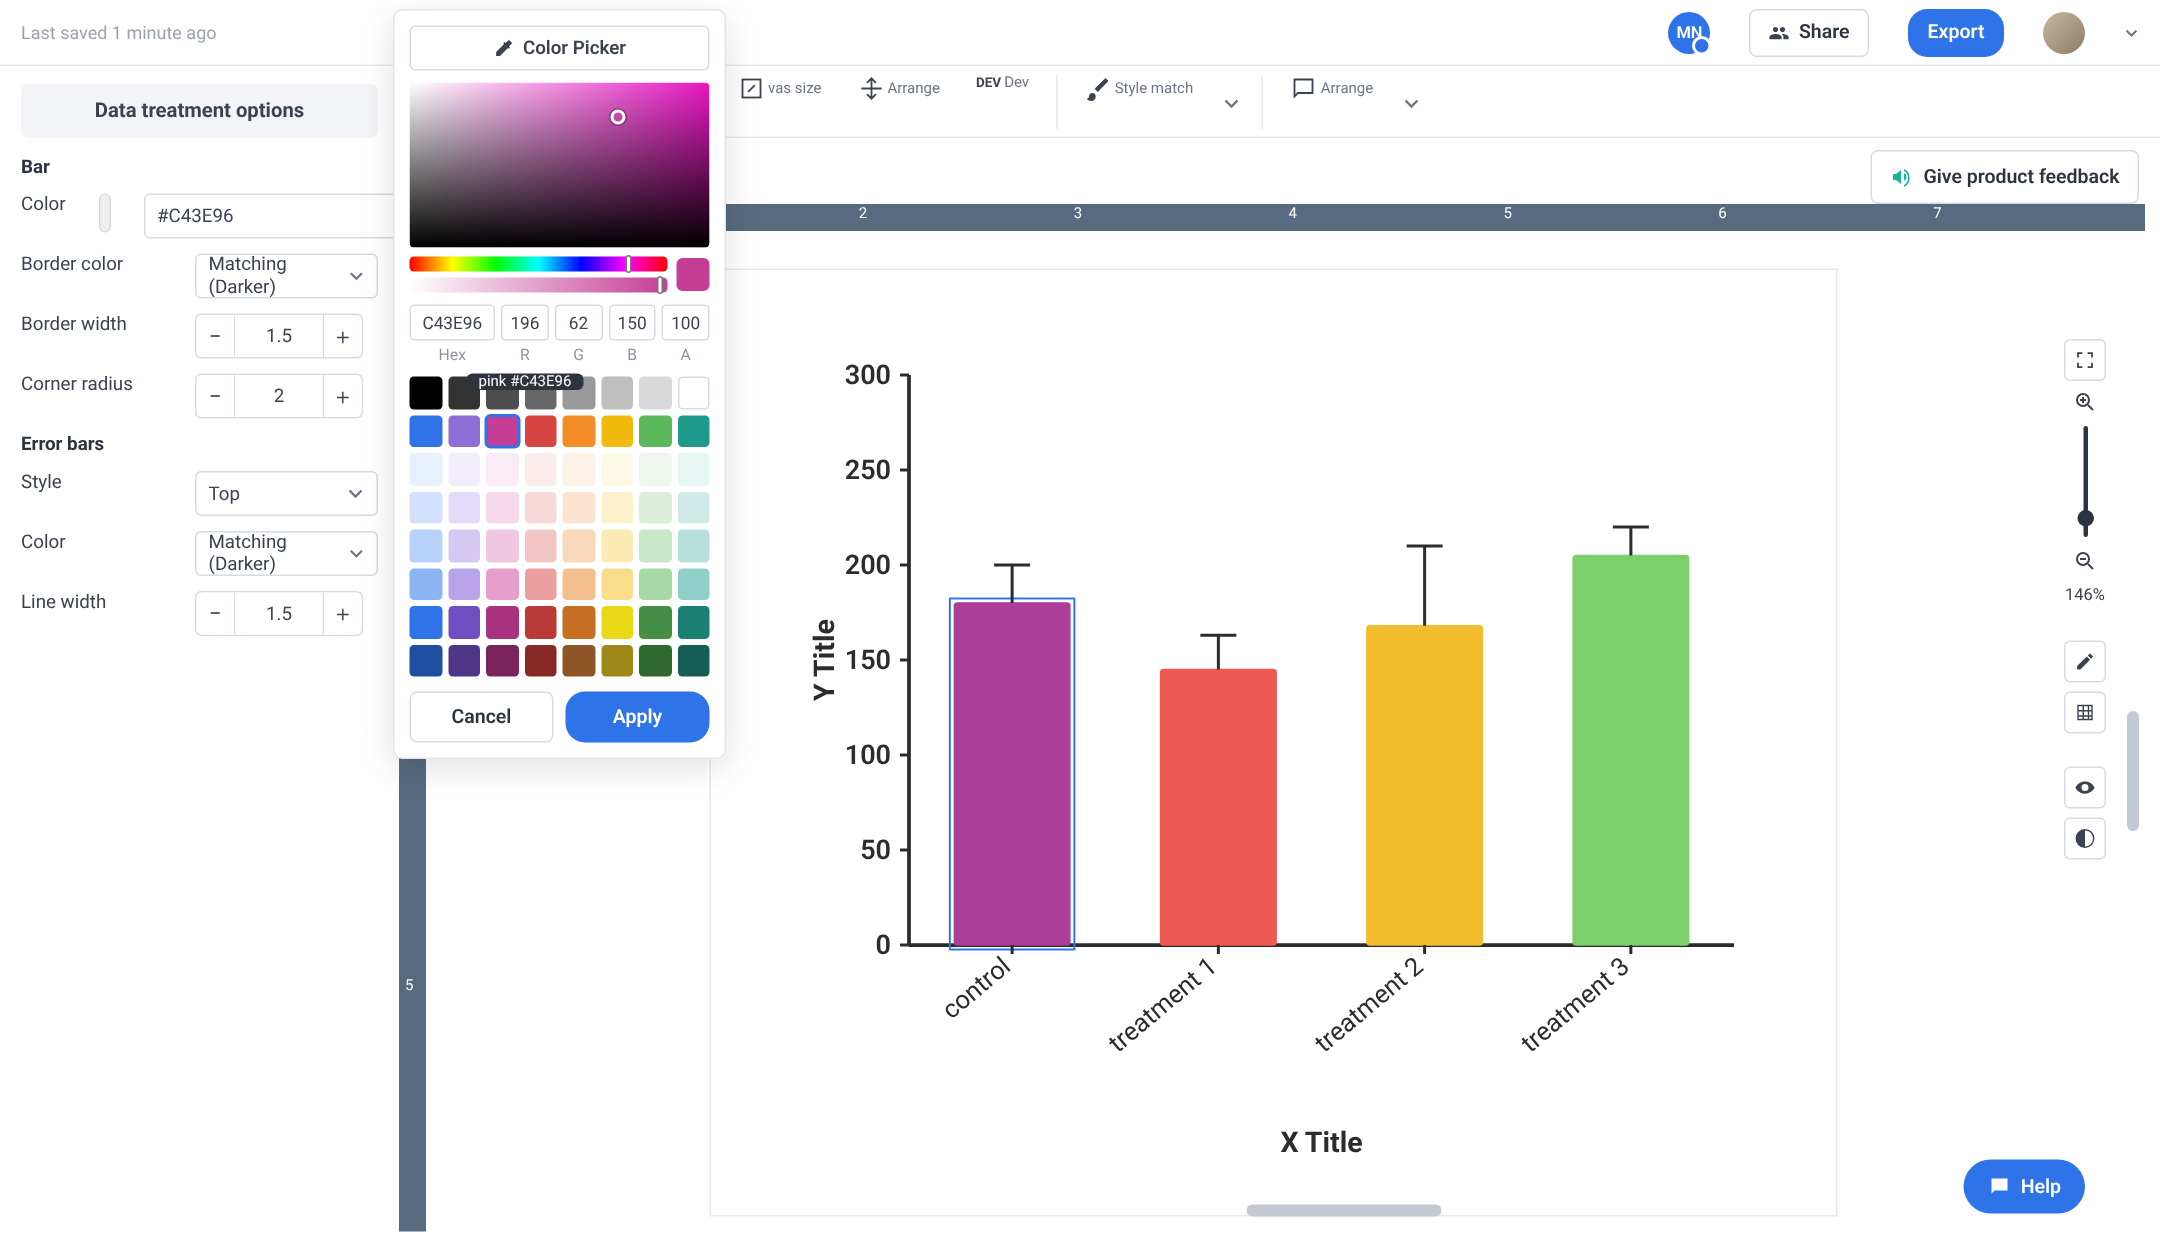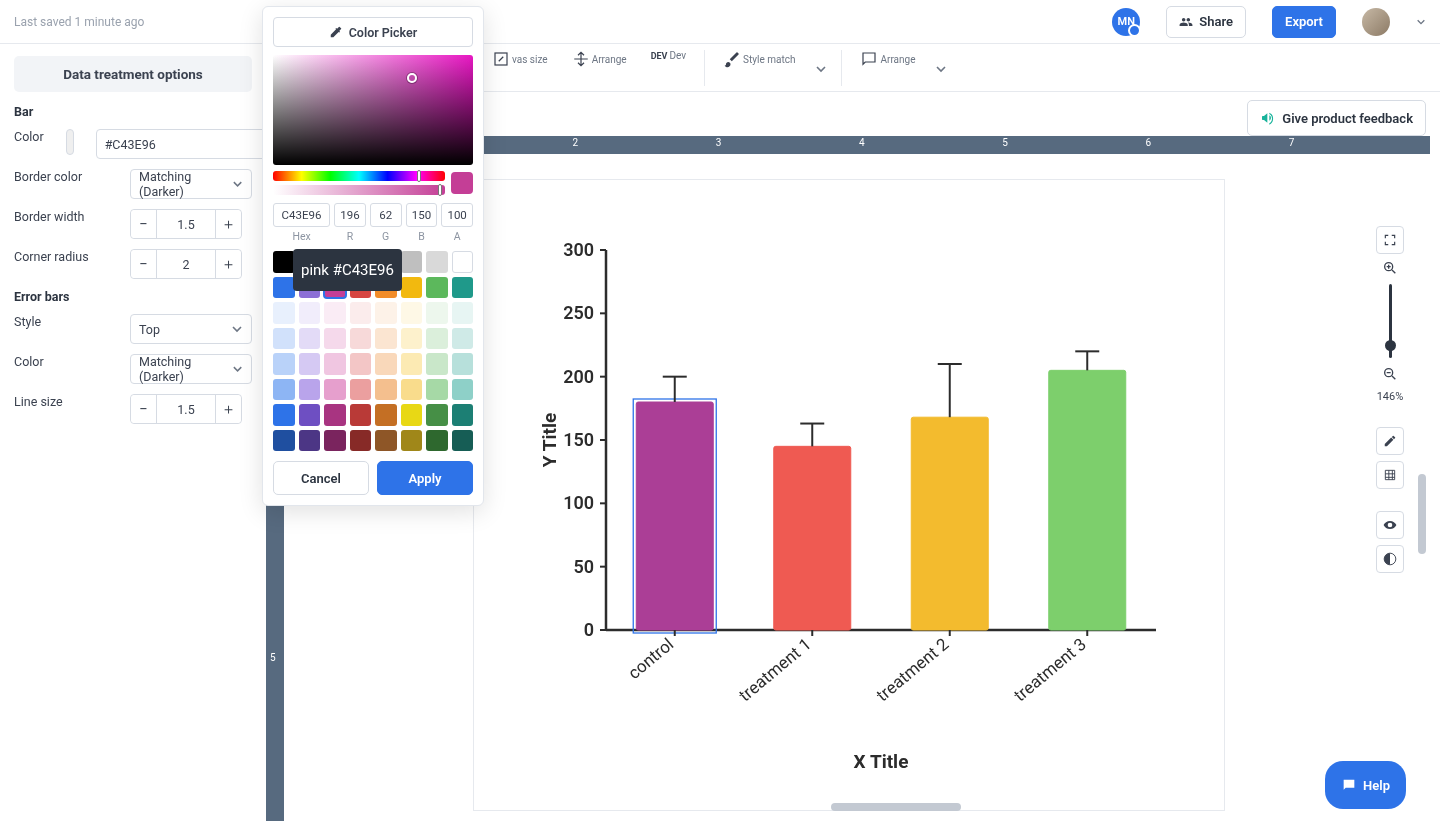--- a/index.html
+++ b/index.html
@@ -5,21 +5,21 @@
 * { box-sizing: border-box; margin: 0; padding: 0; font-family: -apple-system, BlinkMacSystemFont, "Segoe UI", Roboto, Arial, sans-serif; }
 body { width: 1440px; height: 831px; overflow: hidden; background: #fff; position: relative; }
 
 
 .topbar { position: absolute; top: 0; left: 0; right: 0; height: 44px; display: flex; align-items: center; padding: 0 14px; border-bottom: 1px solid #e6e9ee; }
 .last-saved { color: #9aa2ae; font-size: 12px; }
 .topbar-right { margin-left: auto; display: flex; align-items: center; gap: 26px; }
 .avatar-small { width: 28px; height: 28px; border-radius: 50%; background: #2e73e8; color: #fff; font-size: 11px; font-weight: 600; display: flex; align-items: center; justify-content: center; position: relative; }
 .avatar-small::after { content: ""; position: absolute; right: -1px; bottom: -1px; width: 9px; height: 9px; border-radius: 50%; background: #2e73e8; border: 2px solid #fff; }
 .btn { height: 32px; border: 1px solid #d6dbe3; border-radius: 5px; background: #fff; padding: 0 12px; font-size: 13px; font-weight: 600; color: #2c3440; display: inline-flex; align-items: center; gap: 6px; cursor: pointer; }
-.btn.primary { background: #2e73e8; color: #fff; border-color: #2e73e8; }
+.btn.primary { background: #2e73e8; color: #fff; border-color: #2e73e8; border-radius: 13px; }
 .profile-pic { width: 28px; height: 28px; border-radius: 50%; background: linear-gradient(135deg,#c7b9a6,#8c7a65); }
 .chevron-down { width: 10px; height: 10px; }
 
 
 .leftpanel { position: absolute; left: 14px; top: 56px; width: 238px; }
 .panel-title { background: #f2f4f7; border-radius: 5px; text-align: center; font-size: 13.5px; font-weight: 700; color: #3b4250; padding: 10px 0; margin-bottom: 12px; }
 .section-label { font-size: 12.5px; font-weight: 700; color: #2c3440; margin: 10px 0 10px; }
 .prop-row { display: flex; align-items: flex-start; margin-bottom: 10px; gap: 22px; }
 .prop-label { width: 94px; font-size: 12.5px; color: #3b4250; }
 .swatch-btn { width: 26px; height: 26px; border: 1px solid #d6dbe3; border-radius: 4px; padding: 3px; display: flex; }
@@ -46,21 +46,21 @@
 .current-swatch { width: 22px; height: 22px; border-radius: 4px; background: #c43e96; }
 .rgba-row { display: flex; gap: 4px; margin-top: 8px; }
 .rgba-row .cell { flex: 1; }
 .rgba-row .cell.hex { flex: 1.8; }
 .rgba-row input { width: 100%; height: 24px; border: 1px solid #d6dbe3; border-radius: 3px; text-align: center; font-size: 11.5px; color: #3b4250; }
 .rgba-row .lab { text-align: center; font-size: 10.5px; color: #8d95a2; margin-top: 3px; }
 .palette { margin-top: 8px; display: grid; grid-template-columns: repeat(8, 1fr); gap: 4px; position: relative; }
 .palette .sw { width: 100%; aspect-ratio: 1; border-radius: 3px; cursor: pointer; }
 .palette .sw.selected { outline: 2px solid #2e73e8; outline-offset: -1px; }
 .palette .sw.white { border: 1px solid #d6dbe3; }
-.tooltip { position: absolute; top: -2px; left: 20px; background: #2c3440; color: #fff; font-size: 15px; padding: 12px 8px; border-radius: 4px; white-space: nowrap; z-index:2; }
+.tooltip { position: absolute; top: -2px; left: 38px; background: #2c3440; color: #fff; font-size: 10px; padding: 0 8px; border-radius: 4px; white-space: nowrap; z-index:2; }
 .picker-actions { display: flex; gap: 8px; margin-top: 10px; }
 .picker-actions .btn { flex: 1; justify-content: center; font-weight: 600; height: 34px; }
 
 
 .canvas-wrap { position: absolute; left: 266px; top: 44px; right: 0; bottom: 0; }
 .tool-row { height: 48px; display: flex; align-items: flex-start; padding: 4px 0 0 216px; gap: 4px; border-bottom: 1px solid #e6e9ee; }
 .tool-item { display: flex; flex-direction: row; align-items: center; gap: 2px; padding: 2px 10px; font-size: 10px; color: #6d7684; min-width: 54px; }
 .tool-item svg { width: 18px; height: 18px; }
 .tool-chevron { padding: 2px 6px; align-self: center; }
 .tool-sep { width:1px; height:36px; background:#e6e9ee; margin: 2px 4px; }
@@ -80,21 +80,21 @@
 .hscroll-thumb { position: absolute; left: 565px; bottom: 20px; width: 130px; height: 8px; background: #c3c9d2; border-radius: 4px; }
 .vscroll-thumb { position: absolute; right: 14px; top: 430px; width: 8px; height: 80px; background: #c3c9d2; border-radius: 4px; }
 
 
 .float-tools { position: absolute; right: 34px; top: 182px; width: 32px; display: flex; flex-direction: column; align-items: center; gap: 6px; }
 .float-tools .tb { width: 28px; height: 28px; border: 1px solid #d6dbe3; border-radius: 4px; background: #fff; display: flex; align-items: center; justify-content: center; }
 .float-tools .zoom-track { width: 3px; height: 74px; background: #2c3440; border-radius: 2px; position: relative; margin: 2px 0; }
 .float-tools .zoom-track .dot { position: absolute; top: 56px; left: -4px; width: 11px; height: 11px; background: #2c3440; border-radius: 50%; }
 .float-tools .pct { font-size: 11px; color: #3b4250; margin: 2px 0; }
 
-.help-pill { position: absolute; right: 34px; bottom: 22px; height: 48px; border-radius: 18px; background: #2e73e8; color: #fff; display: flex; align-items: center; gap: 6px; padding: 0 16px; font-size: 13px; font-weight: 600; }
+.help-pill { position: absolute; right: 50px; bottom: 22px; height: 36px; border-radius: 18px; background: #2e73e8; color: #fff; display: flex; align-items: center; gap: 6px; padding: 0 16px; font-size: 13px; font-weight: 600; }
 </style>
 </head>
 <body>
 
 <div class="topbar">
   <span class="last-saved">Last saved 1 minute ago</span>
   <div class="topbar-right">
     <div class="avatar-small">
         <span>MN</span>
       </div>
@@ -171,21 +171,21 @@
     <span class="prop-label">Color</span>
     <div class="select">
       <span>Matching (Darker)</span>
       <svg width="12" height="12" viewBox="0 0 12 12">
           <path d="M2 4l4 4 4-4" stroke="#6d7684" stroke-width="1.6" fill="none"></path>
         </svg>
     </div>
   </div>
 
   <div class="prop-row">
-    <span class="prop-label">Line size</span>
+    <span class="prop-label">Line width</span>
     <div class="stepper">
       <button>−</button>
       <input value="1.5" style="">
       <button>＋</button>
     </div>
   </div>
 </div>
 
 <div class="picker">
   <button class="picker-btn">

